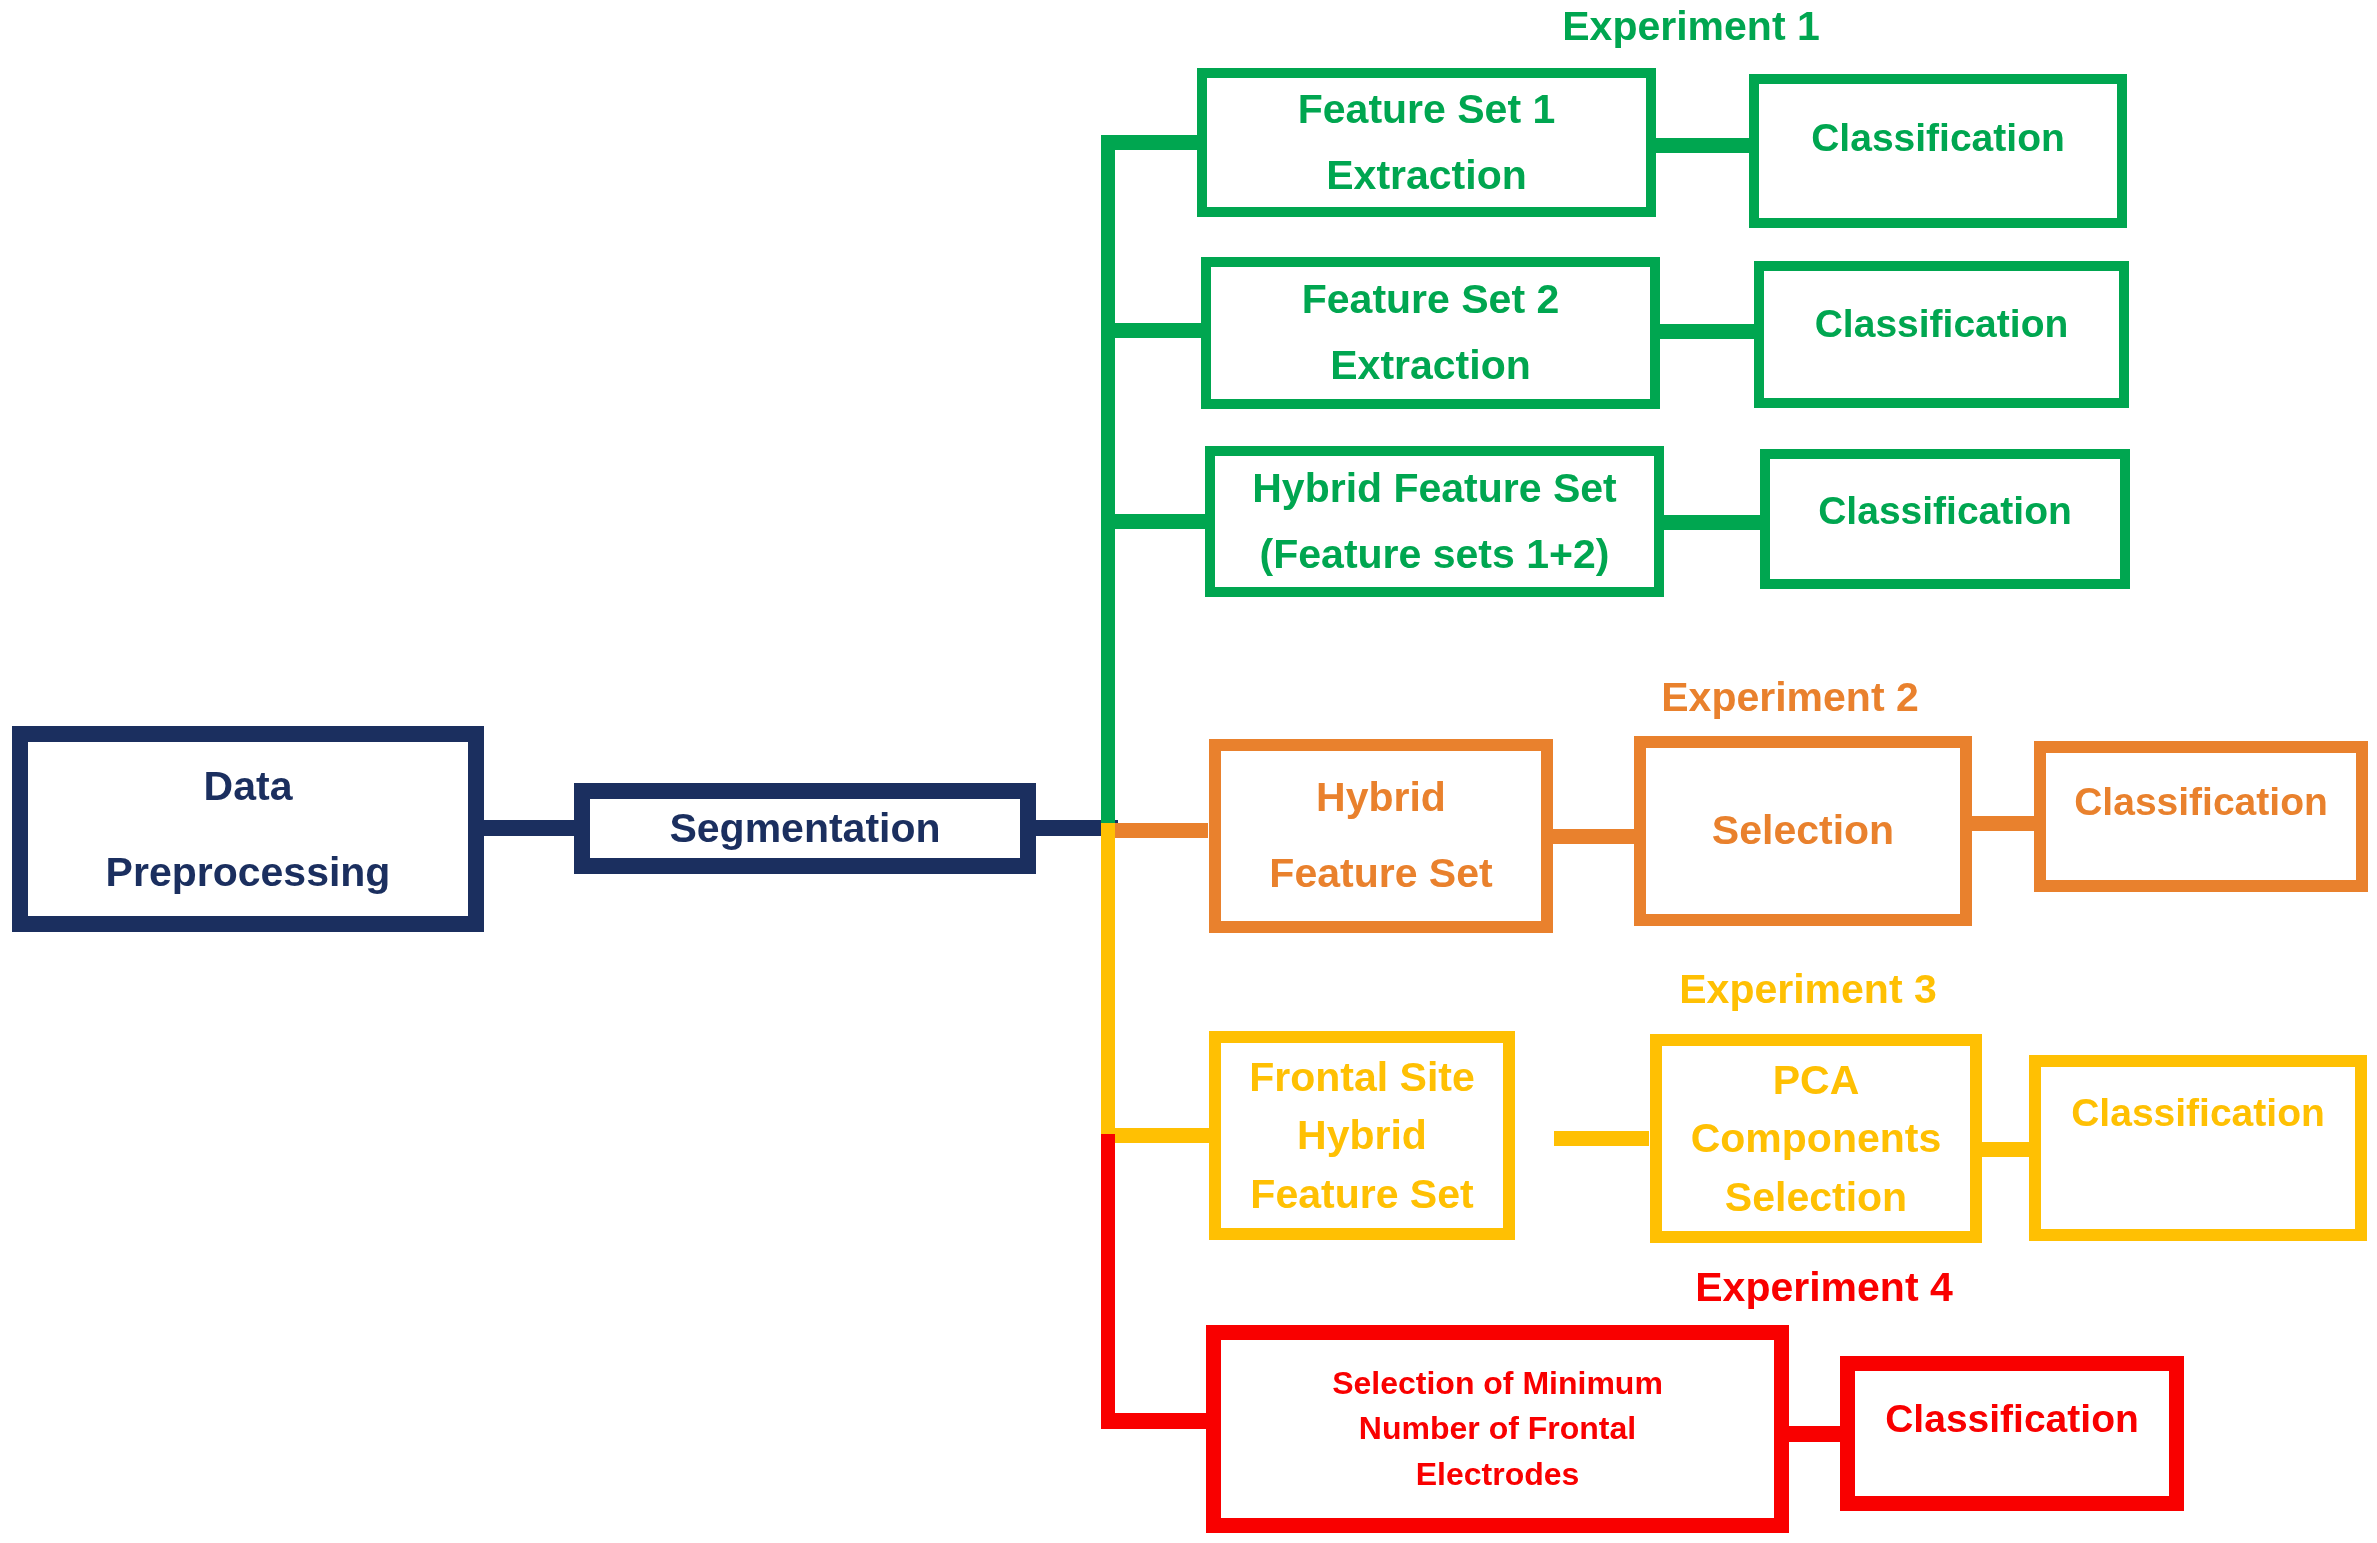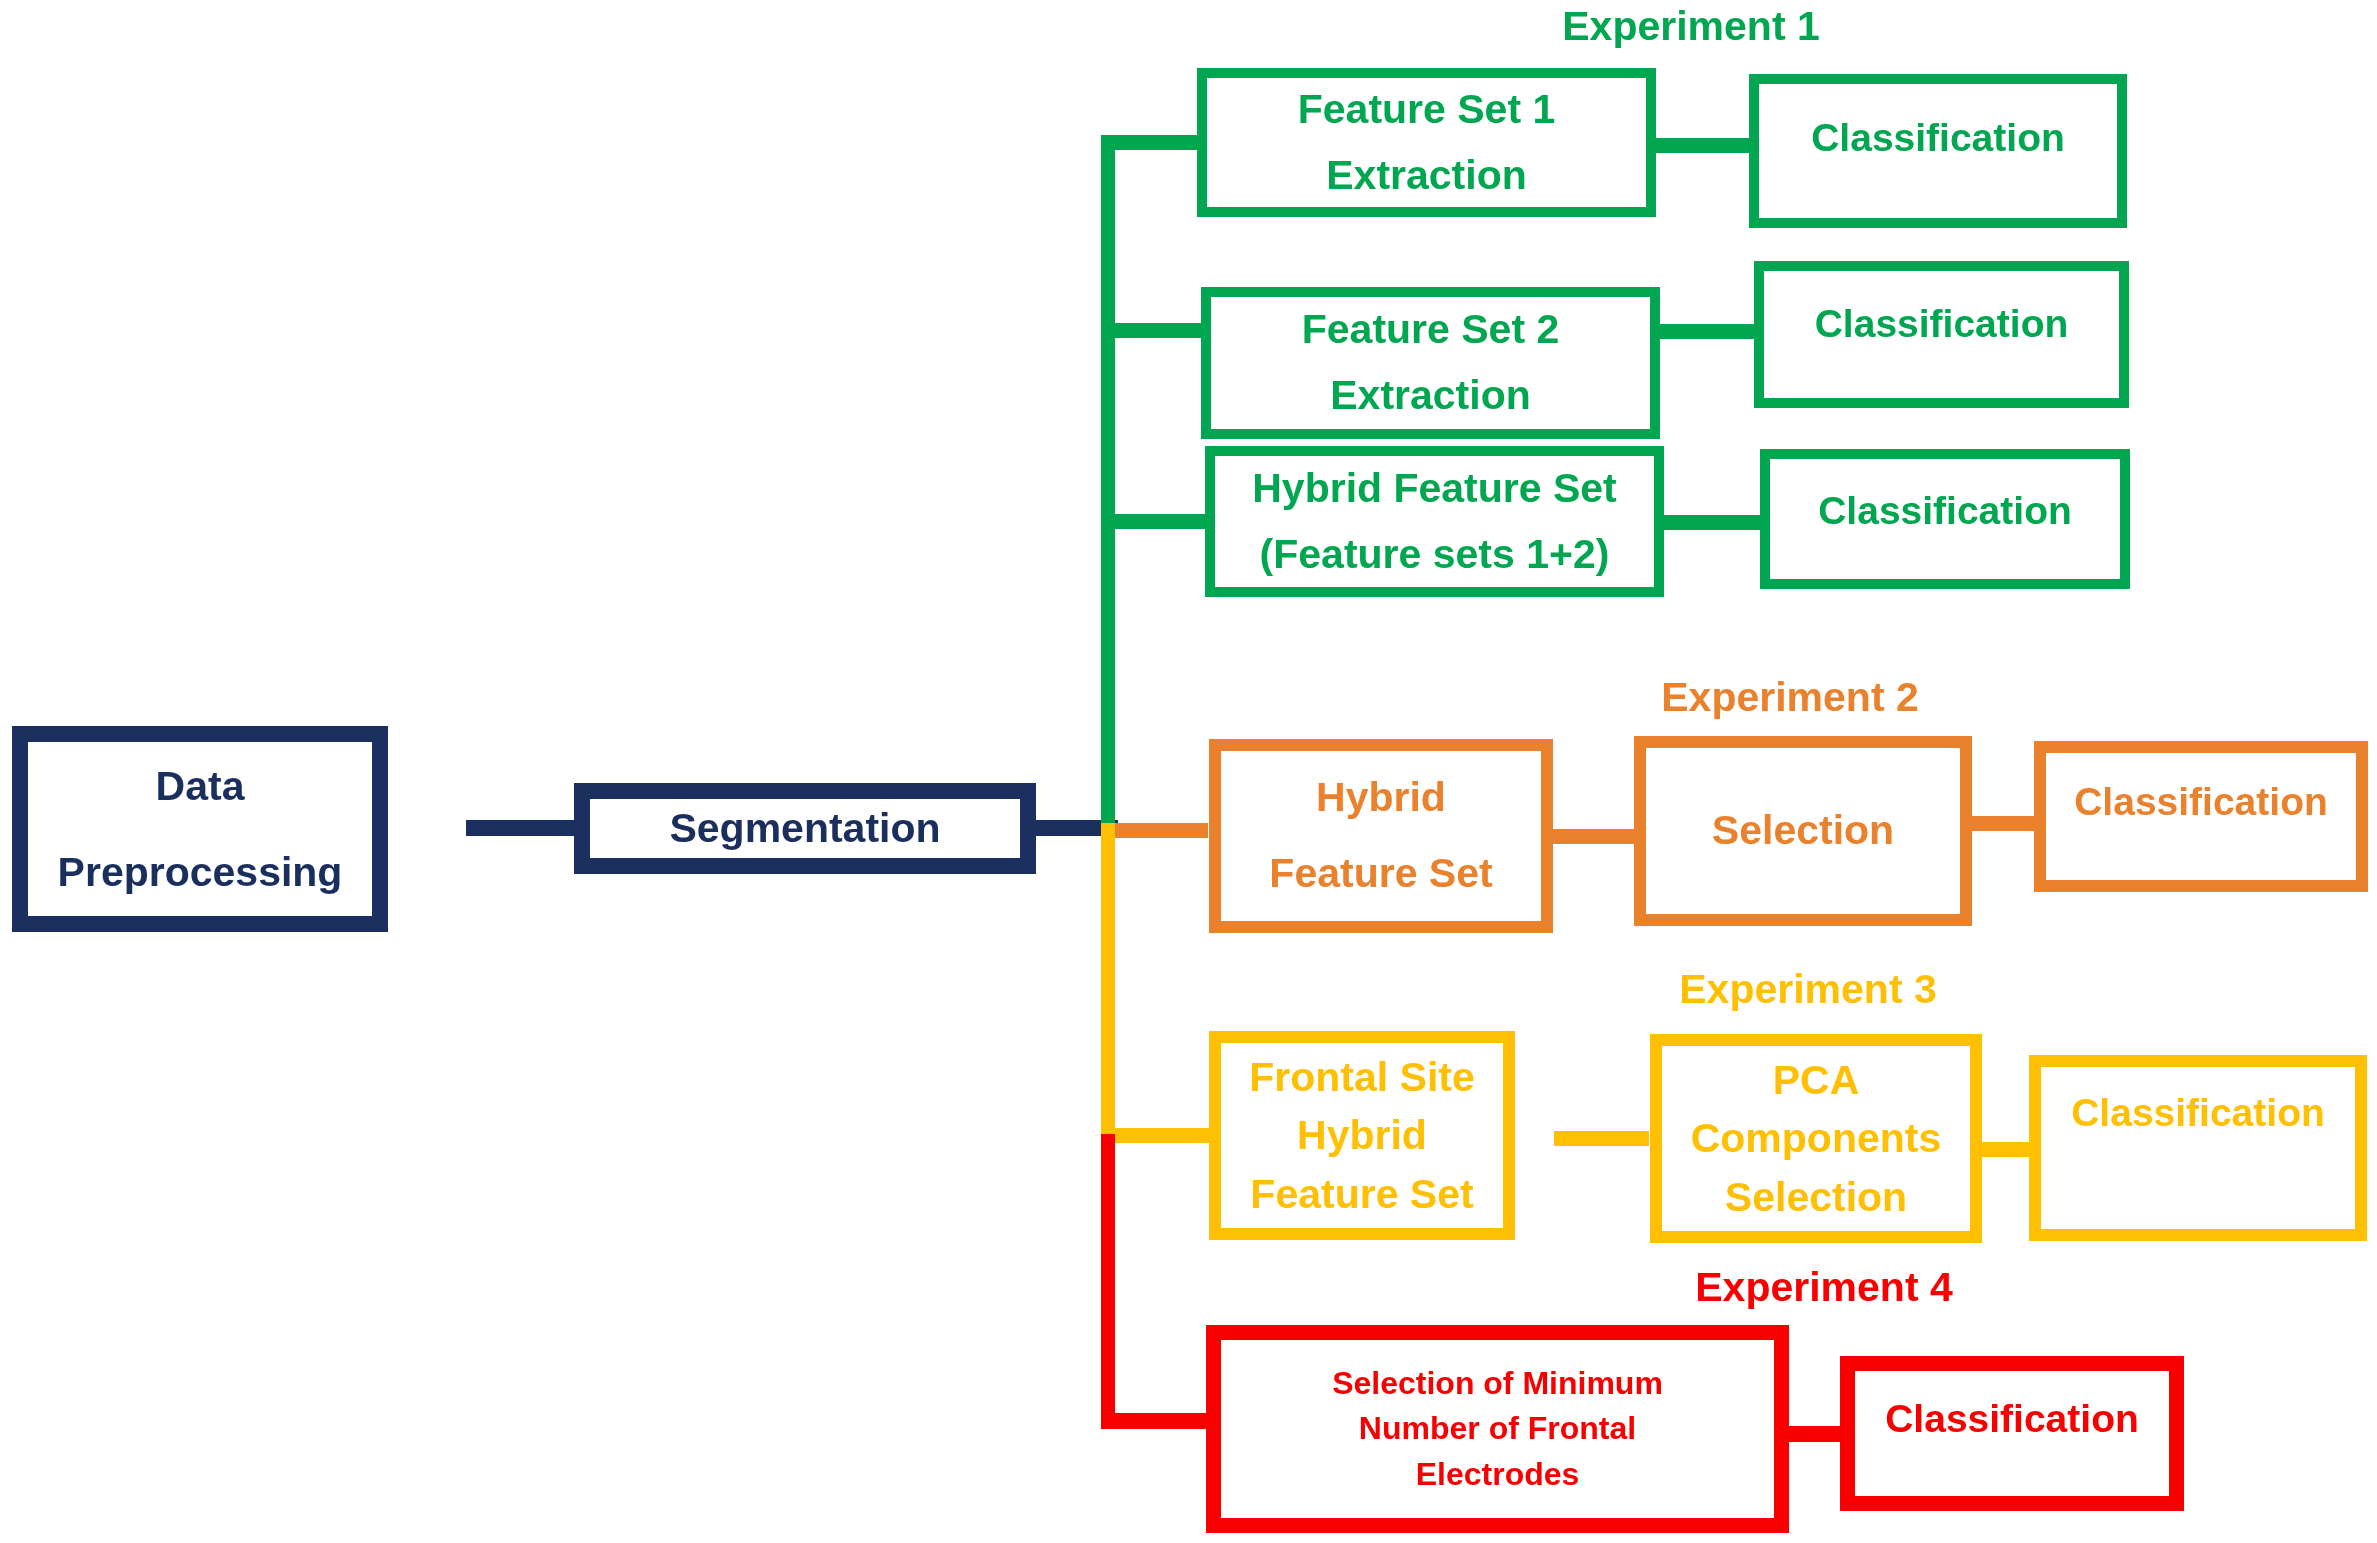--- a/index.html
+++ b/index.html
@@ -56,39 +56,39 @@
 
   <div class="ln bg-yellow" style="left:1101px;top:823px;width:13.5px;height:320px;"></div>
   <div class="ln bg-yellow" style="left:1101px;top:1128px;width:108px;height:15px;"></div>
   <div class="ln bg-yellow" style="left:1554px;top:1131px;width:95px;height:15px;"></div>
   <div class="ln bg-yellow" style="left:1982px;top:1142px;width:47px;height:15px;"></div>
 
   <div class="ln bg-red" style="left:1101px;top:1134px;width:13.5px;height:294px;"></div>
   <div class="ln bg-red" style="left:1101px;top:1413px;width:105px;height:16px;"></div>
   <div class="ln bg-red" style="left:1789px;top:1426px;width:51px;height:16px;"></div>
 
-  <div class="box navy fs60 lh-data" style="left:12px;top:726px;width:376px;height:206px;">
+  <div class="box navy fs60 lh-data" style="left:12px;top:726px;width:472px;height:206px;">
     <span>Data</span>
     <span>Preprocessing</span>
   </div>
   <div class="box navy fs60" style="left:574px;top:783px;width:462px;height:91px;">
     <span>Segmentation</span>
   </div>
 
   <div class="ttl t-green" style="left:1421px;top:3.4px;">Experiment 1</div>
 
   <div class="box green fs60 lh-two" style="left:1197px;top:68px;width:459px;height:149px;">
     <span>Feature Set 1</span>
     <span>Extraction</span>
   </div>
   <div class="box cls green fs58" style="left:1749px;top:74px;width:378px;height:154px;padding-top:32px;">
     <span>Classification</span>
   </div>
 
-  <div class="box green fs60 lh-two" style="left:1201px;top:257px;width:459px;height:152px;margin-top:30px;">
+  <div class="box green fs60 lh-two" style="left:1201px;top:257px;width:459px;height:152px;">
     <span>Feature Set 2</span>
     <span>Extraction</span>
   </div>
   <div class="box cls green fs58" style="left:1754px;top:261px;width:375px;height:147px;padding-top:31px;">
     <span>Classification</span>
   </div>
 
   <div class="box green fs60 lh-two" style="left:1205px;top:446px;width:459px;height:151px;">
     <span>Hybrid Feature Set</span>
     <span>(Feature sets 1+2)</span>

